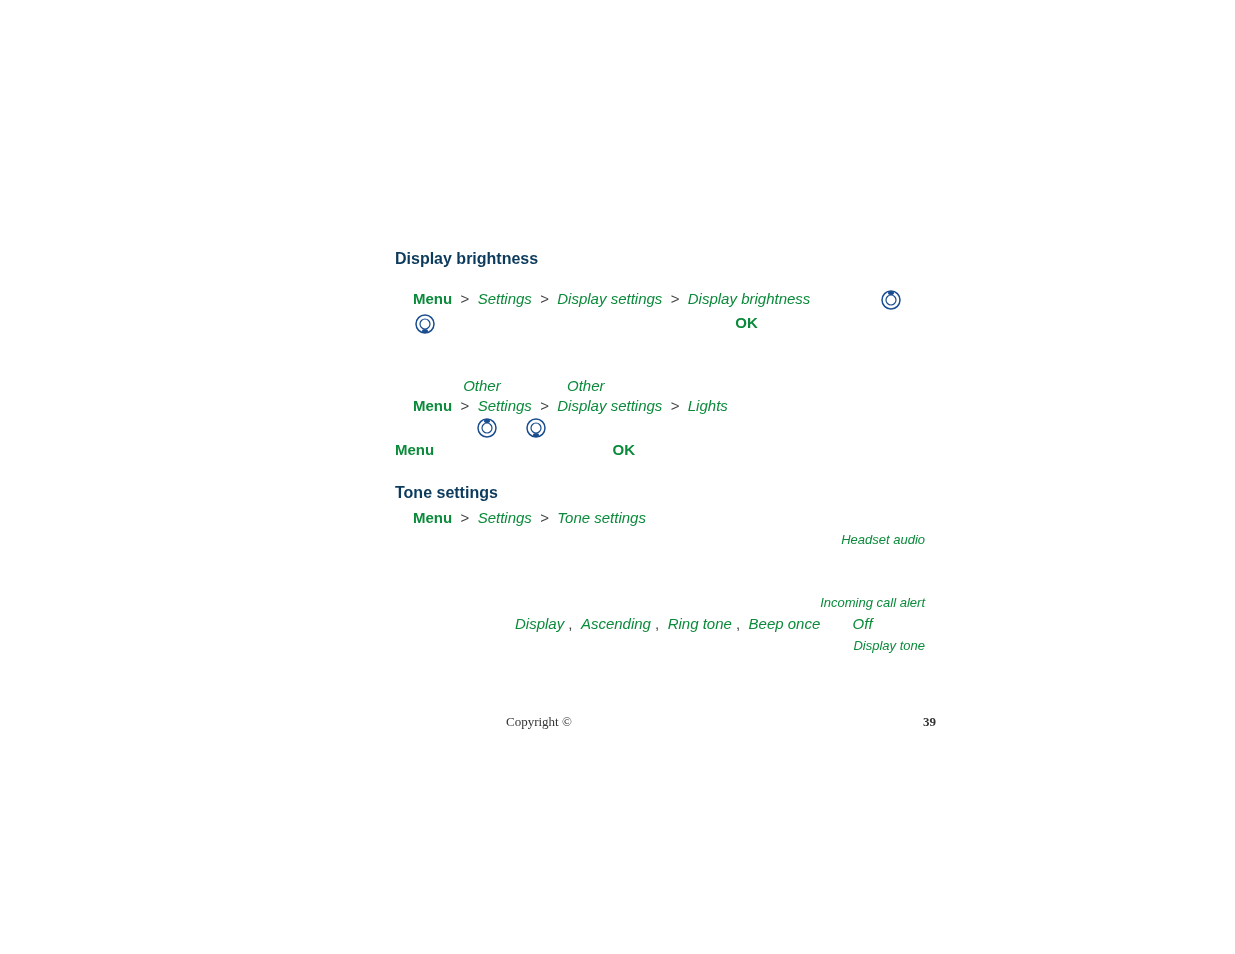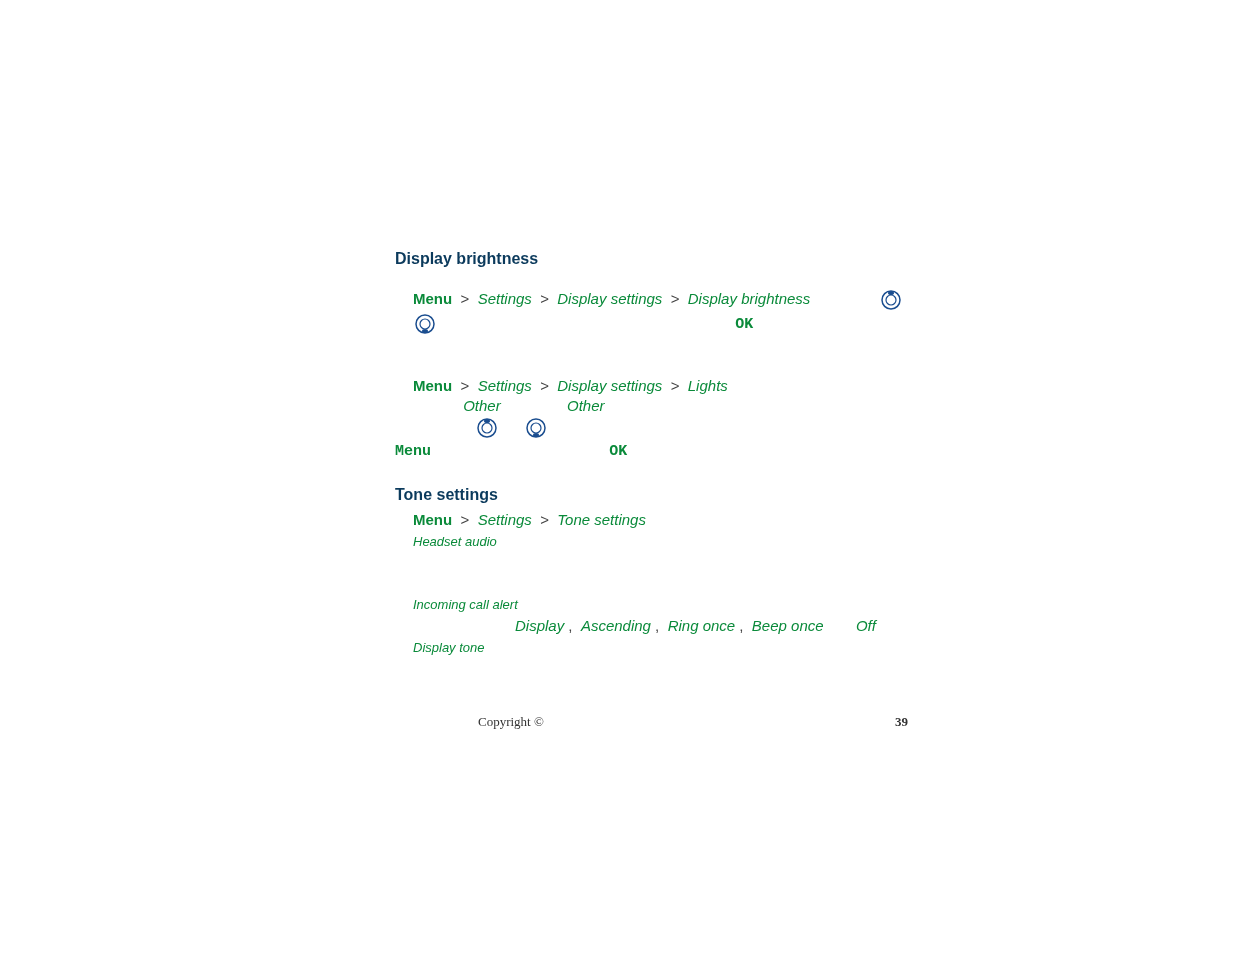--- a/index.html
+++ b/index.html
@@ -39,48 +39,48 @@
     font-style: normal;
   }
   .menu-path {
     font-style: italic;
     color: #0a8a3a;
   }
   .ok-bold {
     font-weight: bold;
     color: #0a8a3a;
     font-style: normal;
-    font-family: Liberation Mono, monospace;
   }
   .nav-icon {
     display: inline-block;
     vertical-align: middle;
     width: 24px;
     height: 24px;
   }
   .nav-icon svg {
     width: 24px;
     height: 24px;
   }
   .option-line {
     font-size: 13px;
     font-style: italic;
     color: #0a8a3a;
     margin: 4px 0 4px 18px;
+    text-align: right;
   }
   .option-title {
     color: #0a8a3a;
   }
   .plain {
     font-style: normal;
     color: #444;
   }
   .footer {
     position: absolute;
-    left: 378px;
+    left: 406px;
     top: 714px;
     width: 530px;
     font-family: Georgia, "Times New Roman", serif;
     font-size: 13px;
     color: #333;
   }
   .footer-right {
     float: right;
     font-weight: bold;
   }
@@ -131,35 +131,35 @@
             <ellipse cx="12" cy="19" rx="3" ry="2" fill="#1a4d8f"></ellipse>
           </svg>
       </span>
       <span style="display:inline-block; width:290px;"></span>
       <span class="ok-bold">OK</span>
     </div>
 
     <div class="spacer-md"></div>
 
     <div class="spacer-lg"></div>
-    <div class="body-line indent">
-      <span class="menu-bold">Menu</span>
-      <span class="plain">&nbsp;&gt;&nbsp;</span>
-      <span class="menu-path">Settings</span>
-      <span class="plain">&nbsp;&gt;&nbsp;</span>
-      <span class="menu-path">Display settings</span>
-      <span class="plain">&nbsp;&gt;&nbsp;</span>
-      <span class="menu-path">Lights</span>
-    </div>
     <div class="body-line indent2">
       <span style="display:inline-block; width:28px;"></span>
       <span class="menu-path">Other</span>
       <span style="display:inline-block; width:58px;"></span>
       <span class="menu-path">Other</span>
     </div>
+    <div class="body-line indent">
+      <span class="menu-bold">Menu</span>
+      <span class="plain">&nbsp;&gt;&nbsp;</span>
+      <span class="menu-path">Settings</span>
+      <span class="plain">&nbsp;&gt;&nbsp;</span>
+      <span class="menu-path">Display settings</span>
+      <span class="plain">&nbsp;&gt;&nbsp;</span>
+      <span class="menu-path">Lights</span>
+    </div>
     <div class="body-line">
       <span style="display:inline-block; width:76px;"></span>
       <span class="nav-icon">
         <svg viewBox="0 0 24 24">
             <ellipse cx="12" cy="12" rx="9" ry="9" fill="none" stroke="#1a4d8f" stroke-width="1.5"></ellipse>
             <ellipse cx="12" cy="12" rx="5" ry="5" fill="none" stroke="#1a4d8f" stroke-width="1.2"></ellipse>
             <ellipse cx="12" cy="5" rx="3" ry="2" fill="#1a4d8f"></ellipse>
           </svg>
       </span>
       <span style="display:inline-block; width:16px;"></span>
@@ -195,21 +195,21 @@
     <div class="spacer-md"></div>
 
     <div class="option-line">
       <span class="option-title">Incoming call alert</span>
     </div>
     <div class="body-line" style="padding-left:120px;">
       <span class="menu-path">Display</span>
       <span class="plain">,&nbsp;</span>
       <span class="menu-path">Ascending</span>
       <span class="plain">,&nbsp;</span>
-      <span class="menu-path">Ring once</span>
+      <span class="menu-path">Ring tone</span>
       <span class="plain">,&nbsp;</span>
       <span class="menu-path">Beep once</span>
       <span style="display:inline-block; width:24px;"></span>
       <span class="menu-path">Off</span>
     </div>
     <div class="option-line">
       <span class="option-title">Display tone</span>
     </div>
 
   </div>

